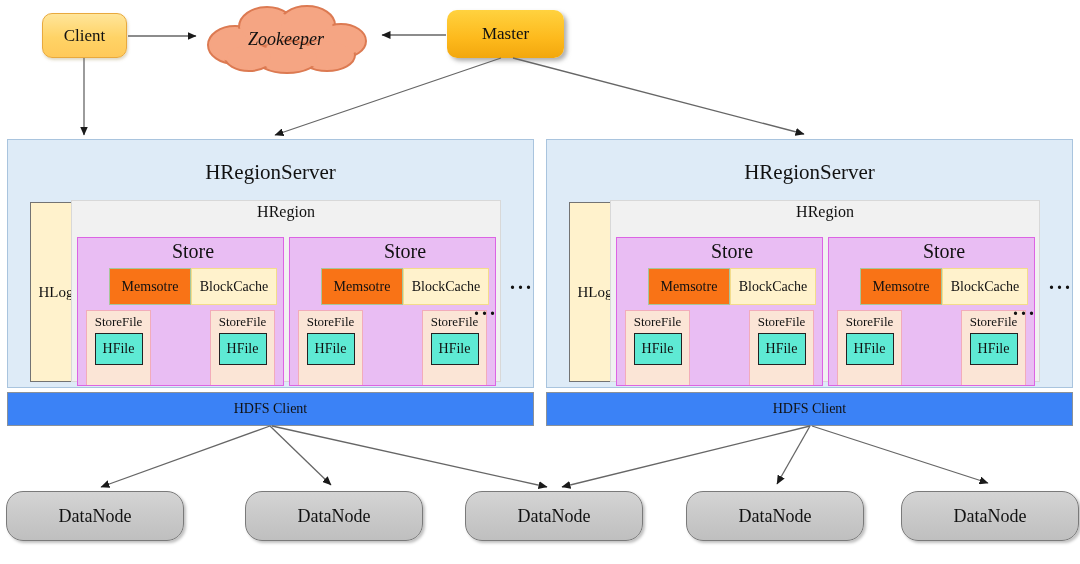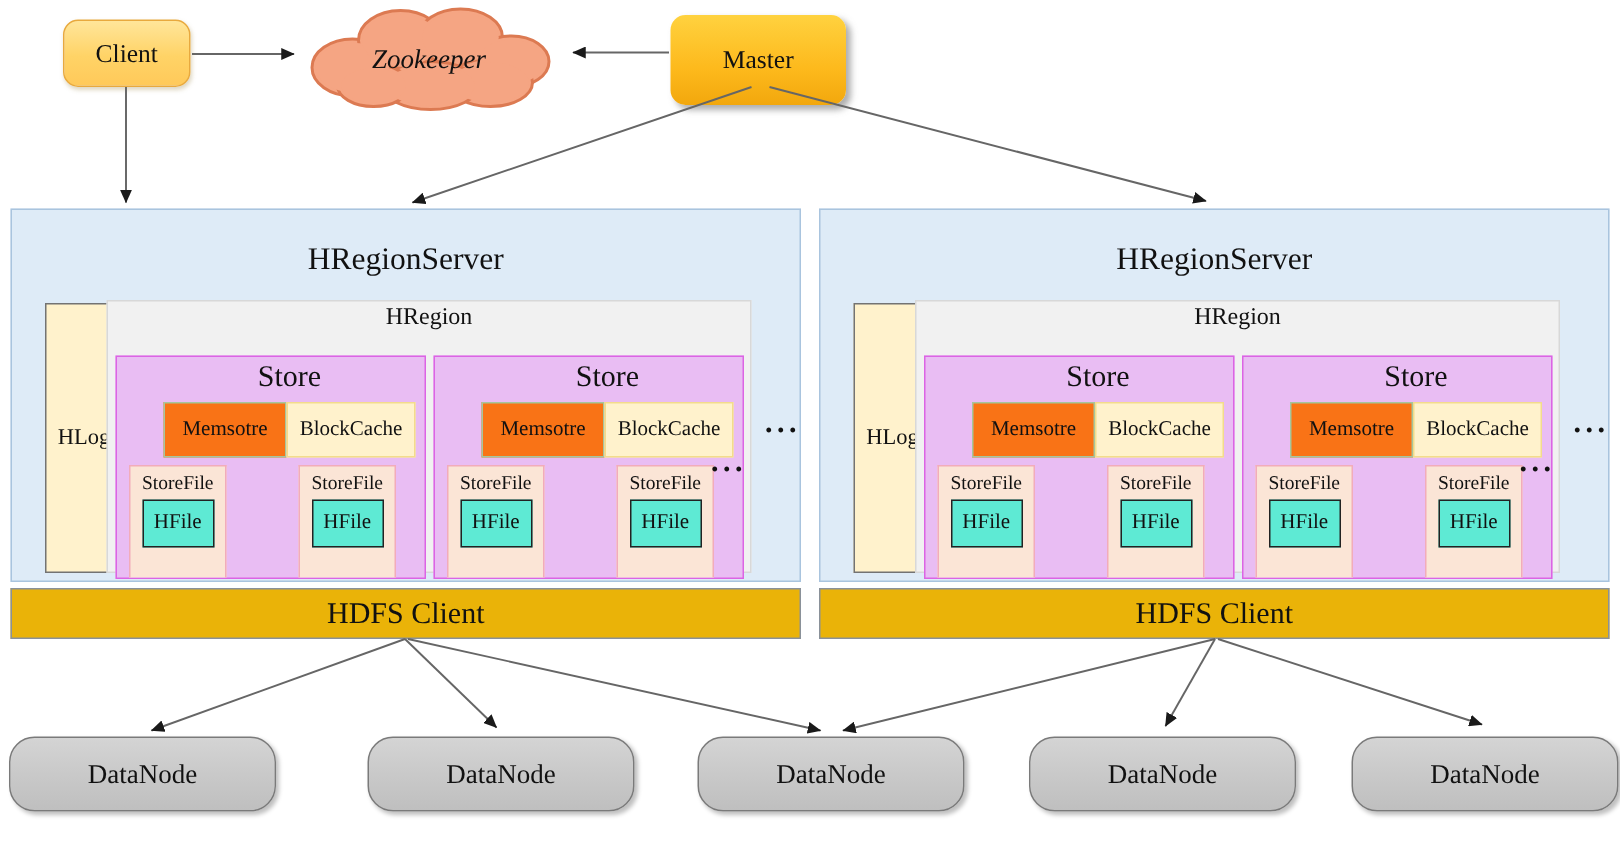--- a/index.html
+++ b/index.html
@@ -11,21 +11,21 @@
   .centered{display:flex;align-items:center;justify-content:center;}
 
   
   .client-box{
     left:42px;top:13px;width:85px;height:45px;border-radius:10px;
     background:linear-gradient(180deg,#ffe59a 0%,#ffd366 55%,#ffc95a 100%);
     border:1.5px solid #e8a93e;font-size:17px;
     box-shadow:1px 2px 3px rgba(160,140,80,.35);
   }
   .master-box{
-    left:447px;top:10px;width:117px;height:60px;border-radius:10px;
+    left:447px;top:10px;width:117px;height:48px;border-radius:10px;
     background:linear-gradient(180deg,#ffd23f 0%,#fdb91c 60%,#f2a70d 100%);
     font-size:17px;box-shadow:3px 3px 4px rgba(110,110,110,.55);
   }
   .cloud-wrap{left:195px;top:1px;width:182px;height:78px;font-style:italic;}
 
   
   .server{
     top:139px;width:527px;height:249px;background:#deebf7;border:1px solid #a9c4de;
   }
   .server-1{left:7px;} .server-2{left:546px;}
@@ -44,40 +44,40 @@
     box-sizing:border-box;padding-top:1px;padding-left:25px;
   }
   .store-title{text-align:center;font-size:20px;line-height:1.2;}
   .mb-row{display:flex;justify-content:space-between;padding:5px 6px 0 6px;}
   .memstore{
     width:80px;height:35px;background:#f97316;border:1px solid #a6c69c;font-size:14px;
   }
   .blockcache{
     width:84px;height:35px;background:#fff2cc;border:1px solid #f3dc8b;font-size:14px;
   }
-  .sf-row{position:absolute;left:8px;right:19px;bottom:0;display:flex;justify-content:space-between;}
+  .sf-row{position:absolute;left:8px;right:8px;bottom:0;display:flex;justify-content:space-between;}
   .storefile{
     width:63px;background:#fbe5d6;border:1px solid #f2acba;border-bottom:none;
     text-align:center;font-size:13px;padding-top:3px;
   }
   .hfile{
     width:46px;height:30px;margin:3px auto 20px auto;background:#5eead4;
     border:1.5px solid #222;font-size:14px;
   }
   .dots{
     position:absolute;width:40px;text-align:center;font-size:20px;font-weight:bold;
     letter-spacing:3px;line-height:1;
   }
   .dots-region{left:458px;top:158px;}
   .dots-server{left:494px;top:132px;}
 
   
   .hdfs-bar{
-    top:392px;width:527px;height:34px;background:#eab308;border:1px solid #8a9199;
-    font-size:20px;
+    top:392px;width:527px;height:34px;background:#3b82f6;border:1px solid #8a9199;
+    font-size:14px;
   }
   .hdfs-1{left:7px;} .hdfs-2{left:546px;}
   .datanode{
     top:491px;width:178px;height:50px;border-radius:17px;
     background:linear-gradient(180deg,#d4d4d4 0%,#c7c7c7 60%,#bfbfbf 100%);
     border:1px solid #7a7a7a;box-shadow:2px 2px 3px rgba(0,0,0,.25);font-size:18px;
   }
   .dn-1{left:6px;} .dn-2{left:245px;} .dn-3{left:465px;} .dn-4{left:686px;} .dn-5{left:901px;}
 
   .overlay{position:absolute;left:0;top:0;width:1080px;height:564px;pointer-events:none;}

